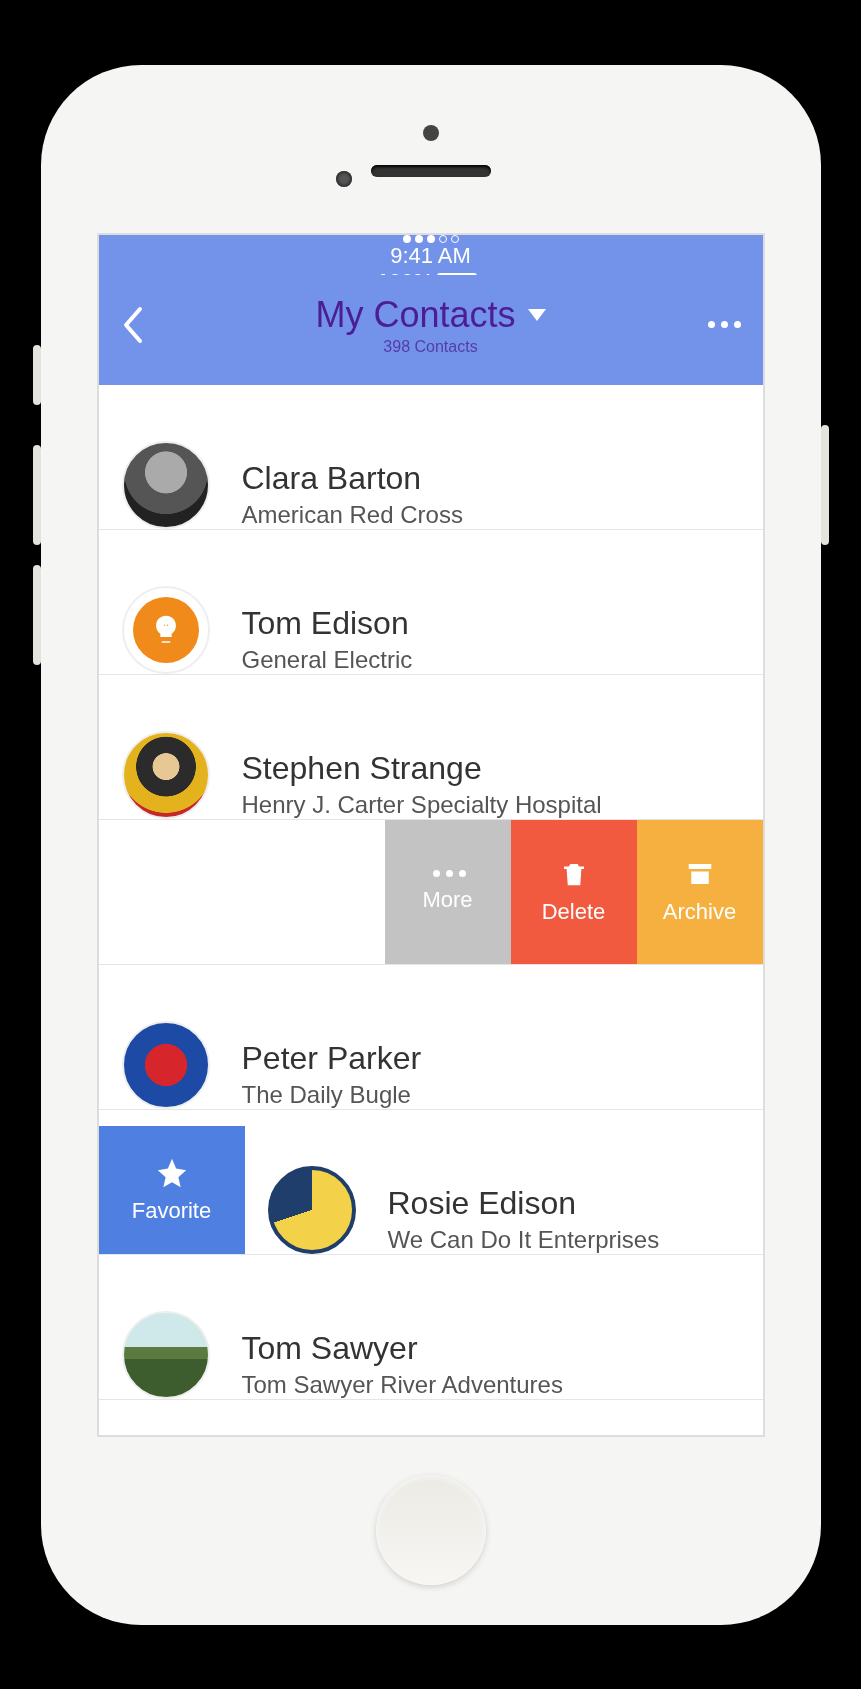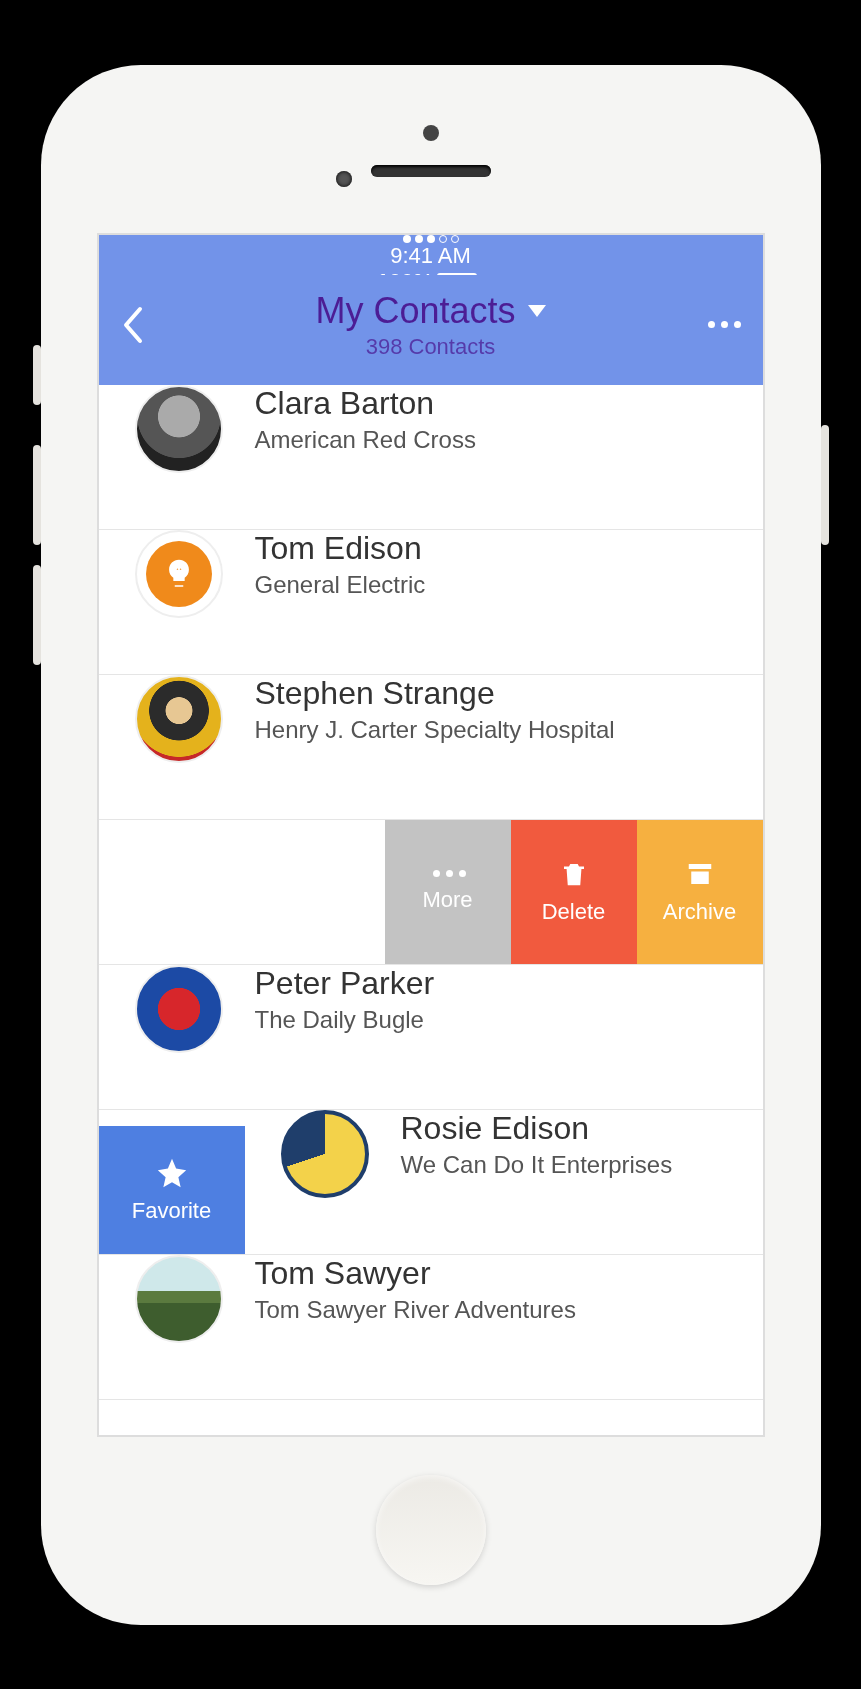--- a/index.html
+++ b/index.html
@@ -95,38 +95,38 @@
     background: #7293e9;
     color:#4c1d95;
     height: 110px;
     display:flex;
     align-items:center;
     justify-content:space-between;
     padding: 0 22px 10px 22px;
   }
   .nav-title-wrap { text-align:center; flex:1; }
   .nav-title { font-size:36px; font-weight:400; display:inline-flex; align-items:center; gap:12px; }
-  .nav-sub   { font-size:22px; opacity:.75; margin-top:2px; }
+  .nav-sub   { font-size:16px; opacity:.75; margin-top:2px; }
   .chev-left { font-size:40px; color:#fff; width:36px; }
   .ellipsis-h { display:flex; gap:6px; width:36px; justify-content:flex-end; }
   .ellipsis-h span { width:7px;height:7px;border-radius:50%;background:#fff; }
   .caret-down { width:0;height:0;border-left:9px solid transparent;border-right:9px solid transparent;border-top:12px solid #fff; display:inline-block;}
 
   .list { flex:1; overflow:hidden; background:#fff; }
   .row {
     display:flex; align-items:center;
     height: 145px;
     border-bottom:1px solid #e5e5e5;
     position:relative;
   }
   .row-inner {
-    display:flex; align-items:flex-start;
+    display:flex; align-items:flex-end;
     width:100%; height:100%;
     background:#fff;
-    padding-left: 36px;
+    padding-left: 23px;
     transition:none;
   }
   .avatar {
     width:88px;height:88px;border-radius:50%;
     flex-shrink:0;
     margin-right:32px;
     background:#ccc center/cover;
     display:flex;align-items:center;justify-content:center;
     color:#fff;font-size:42px;
     border:2px solid #eee;

